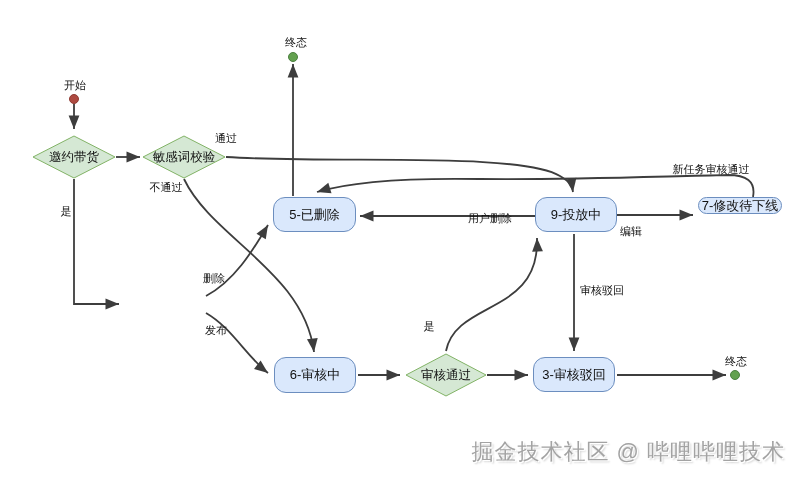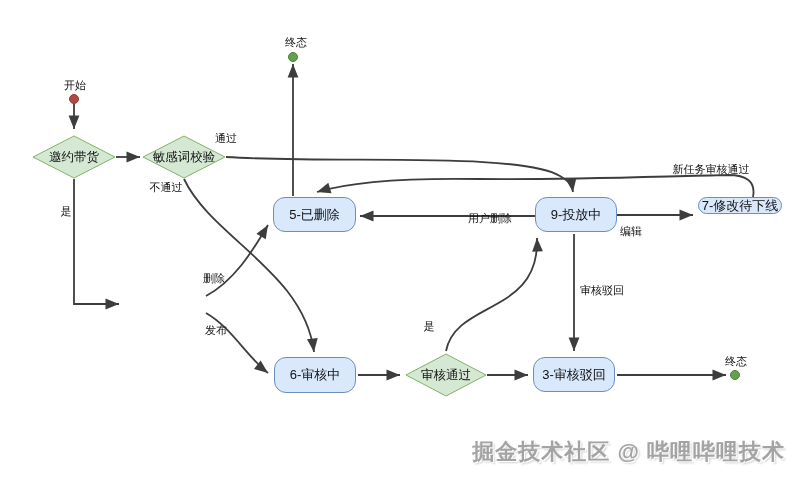--- a/index.html
+++ b/index.html
@@ -23,21 +23,21 @@
   .decision polygon{fill:var(--decision_fill,#d5e8d4);stroke:var(--decision_border,#82b366);stroke-width:1;}
   .decision .dlab{
     position:absolute;left:50%;top:50%;transform:translate(-50%,-50%);
     font-size:12.5px;color:var(--text,#111);white-space:nowrap;
   }
   .elab{
     position:absolute;transform:translate(-50%,-50%);font-size:11px;
     color:var(--text,#111);white-space:nowrap;
   }
   .watermark{
-    position:absolute;right:14px;top:437px;font-size:22px;font-weight:bold;
+    position:absolute;right:14px;top:437px;font-size:22px;font-weight:normal;
     color:var(--watermark,#a3a3a3);letter-spacing:1px;white-space:nowrap;
     text-shadow:1px 1px 0 #ffffff,2px 2px 2px rgba(0,0,0,0.18);
   }
 </style>
 </head>
 <body>
 
 <div id="canvas">
 
   <svg class="edges" xmlns="http://www.w3.org/2000/svg">

